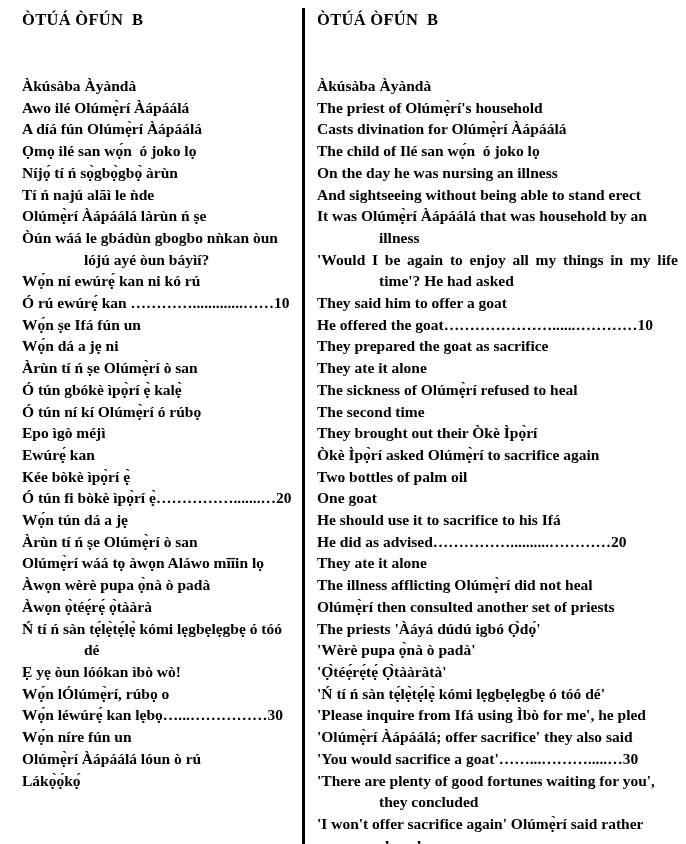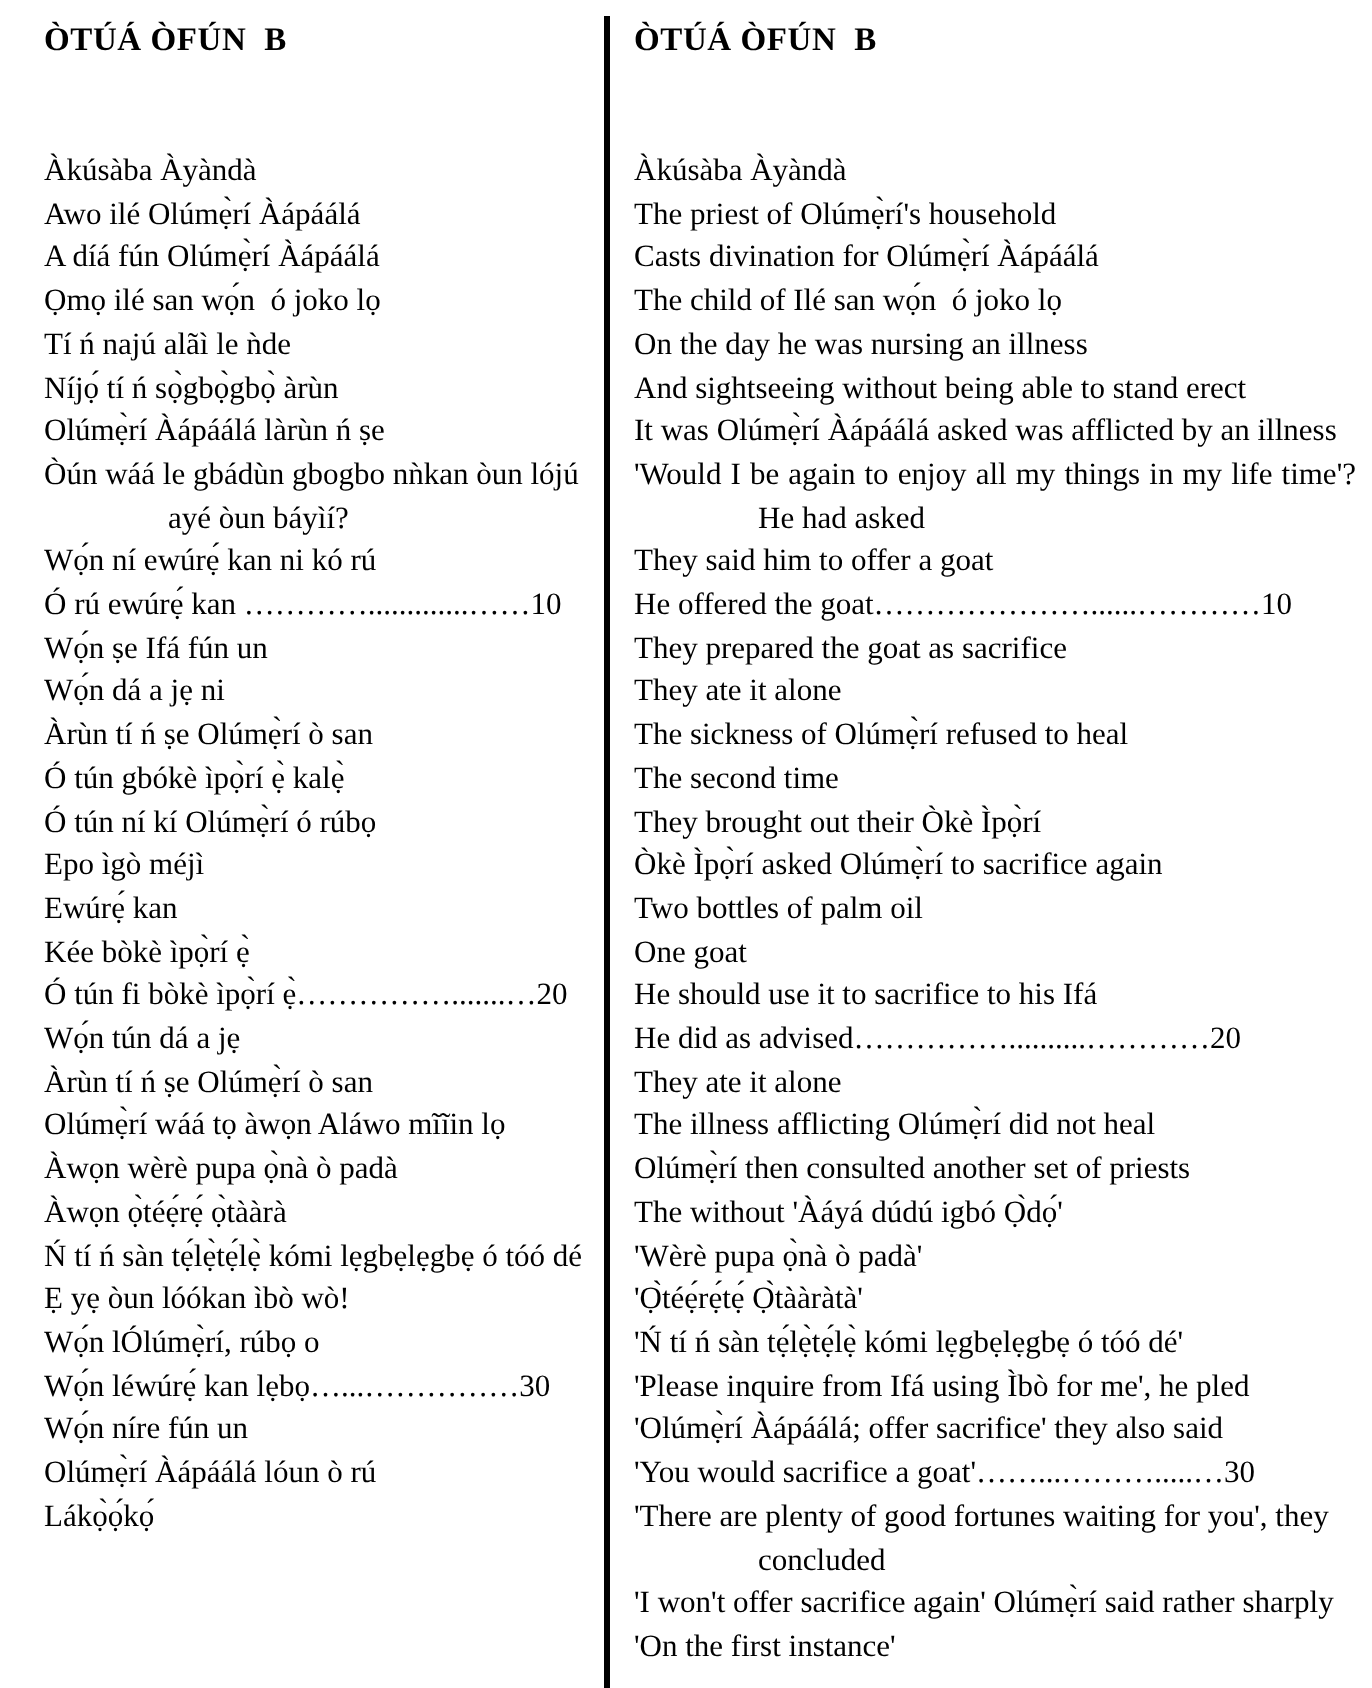--- a/index.html
+++ b/index.html
@@ -49,20 +49,21 @@
     font-size: 16.5px;
     letter-spacing: 0.3px;
     line-height: 20px;
     white-space: pre;
     margin: 0 0 0 0;
   }
   .verse {
     margin: 0;
     padding: 0;
     list-style: none;
+    font-weight: bold;
   }
   .verse li {
     font-size: 15.5px;
     line-height: 21.7px;
     white-space: pre-wrap;
     margin: 0;
     padding: 0;
     text-indent: 0;
   }
   
@@ -87,22 +88,22 @@
 
   <div class="divider"></div>
 
   <div class="col col-left">
     <div class="col-title">ÒTÚÁ ÒFÚN  B</div>
     <ul class="verse">
       <li>Àkúsàba Àyàndà</li>
       <li>Awo ilé Olúmẹ̀rí Àápáálá</li>
       <li>A díá fún Olúmẹ̀rí Àápáálá</li>
       <li>Ọmọ ilé san wọ́n  ó joko lọ</li>
+      <li>Níjọ́ tí ń sọ̀gbọ̀gbọ̀ àrùn</li>
       <li>Tí ń najú alãì le ǹde</li>
-      <li>Níjọ́ tí ń sọ̀gbọ̀gbọ̀ àrùn</li>
       <li>Olúmẹ̀rí Àápáálá làrùn ń ṣe</li>
       <li class="wrap">Òún wáá le gbádùn gbogbo nǹkan òun lójú ayé òun báyìí?</li>
       <li>Wọ́n ní ewúrẹ́ kan ni kó rú</li>
       <li>Ó rú ewúrẹ́ kan ………….............……10</li>
       <li>Wọ́n ṣe Ifá fún un</li>
       <li>Wọ́n dá a jẹ ni</li>
       <li>Àrùn tí ń ṣe Olúmẹ̀rí ò san</li>
       <li>Ó tún gbókè ìpọ̀rí ẹ̀ kalẹ̀</li>
       <li>Ó tún ní kí Olúmẹ̀rí ó rúbọ</li>
       <li>Epo ìgò méjì</li>
@@ -126,38 +127,38 @@
 
   <div class="col col-right">
     <div class="col-title">ÒTÚÁ ÒFÚN  B</div>
     <ul class="verse">
       <li>Àkúsàba Àyàndà</li>
       <li>The priest of Olúmẹ̀rí's household</li>
       <li>Casts divination for Olúmẹ̀rí Àápáálá</li>
       <li>The child of Ilé san wọ́n  ó joko lọ</li>
       <li>On the day he was nursing an illness</li>
       <li>And sightseeing without being able to stand erect</li>
-      <li class="wrap">It was Olúmẹ̀rí Àápáálá asked was afflicted by an illness</li>
+      <li class="wrap">It was Olúmẹ̀rí Àápáálá that was household by an illness</li>
       <li class="wrap-justify">'Would I be again to enjoy all my things in my life time'? He had asked</li>
       <li>They said him to offer a goat</li>
       <li>He offered the goat…………………......…………10</li>
       <li>They prepared the goat as sacrifice</li>
       <li>They ate it alone</li>
       <li>The sickness of Olúmẹ̀rí refused to heal</li>
       <li>The second time</li>
       <li>They brought out their Òkè Ìpọ̀rí</li>
       <li>Òkè Ìpọ̀rí asked Olúmẹ̀rí to sacrifice again</li>
       <li>Two bottles of palm oil</li>
       <li>One goat</li>
       <li>He should use it to sacrifice to his Ifá</li>
       <li>He did as advised……………..........…………20</li>
       <li>They ate it alone</li>
       <li>The illness afflicting Olúmẹ̀rí did not heal</li>
       <li>Olúmẹ̀rí then consulted another set of priests</li>
-      <li>The without 'Àáyá dúdú igbó Ọ̀dọ́'</li>
+      <li>The priests 'Àáyá dúdú igbó Ọ̀dọ́'</li>
       <li>'Wèrè pupa ọ̀nà ò padà'</li>
       <li>'Ọ̀téẹ́rẹ́tẹ́ Ọ̀tààràtà'</li>
       <li>'Ń tí ń sàn tẹ́lẹ̀tẹ́lẹ̀ kómi lẹgbẹlẹgbẹ ó tóó dé'</li>
       <li>'Please inquire from Ifá using Ìbò for me', he pled</li>
       <li>'Olúmẹ̀rí Àápáálá; offer sacrifice' they also said</li>
       <li>'You would sacrifice a goat'……...……….....…30</li>
       <li class="wrap">'There are plenty of good fortunes waiting for you', they concluded</li>
       <li class="wrap">'I won't offer sacrifice again' Olúmẹ̀rí said rather sharply</li>
       <li>'On the first instance'</li>
     </ul>

